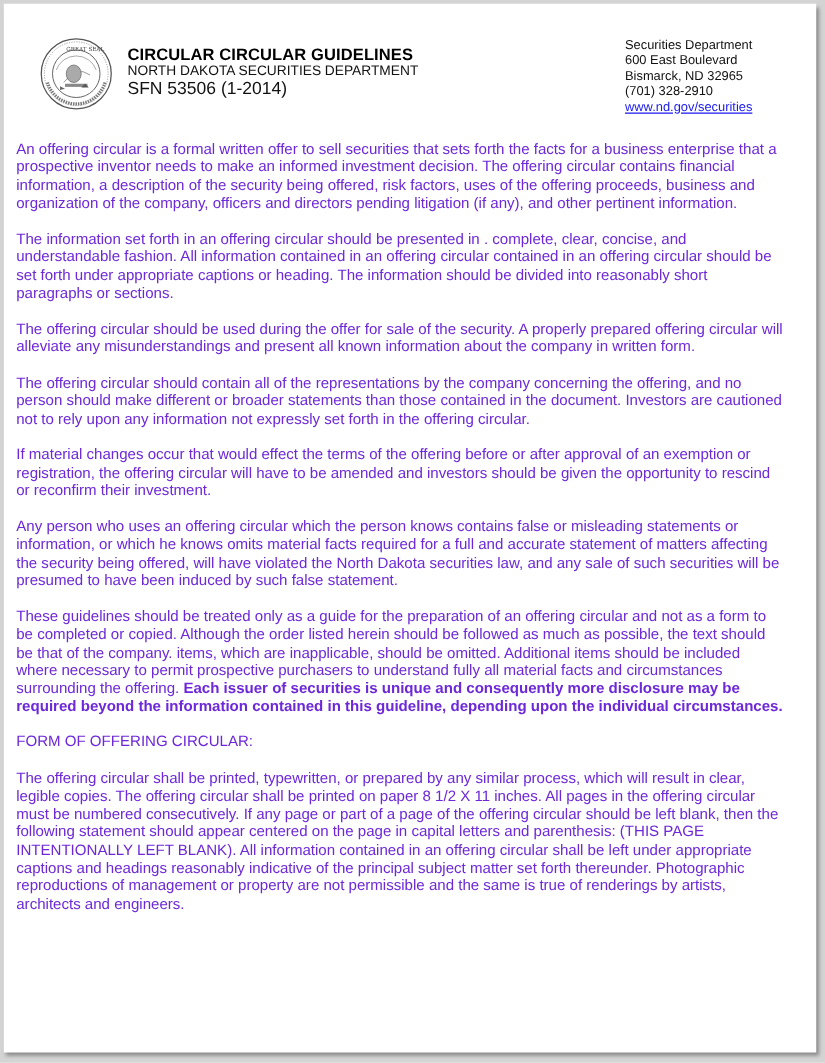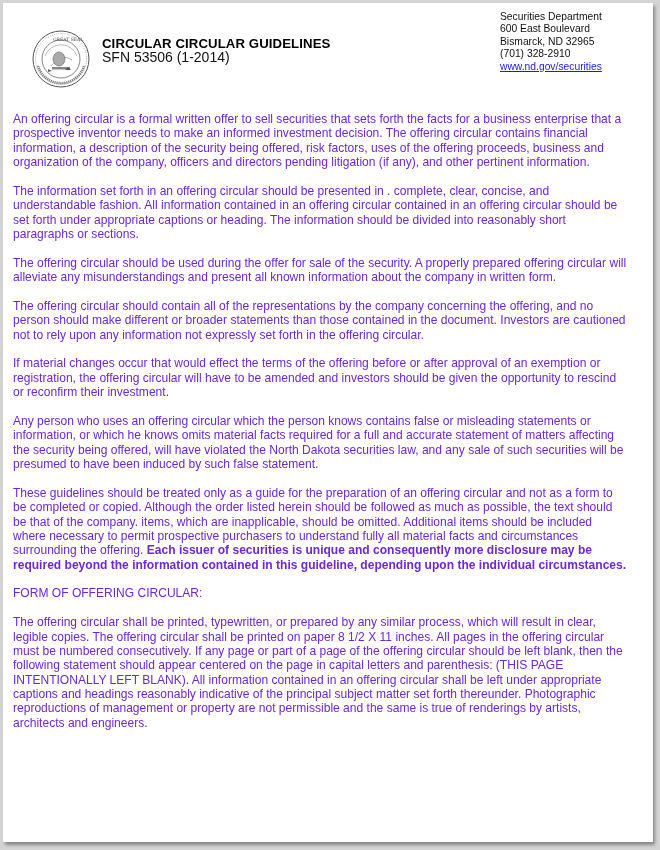--- a/index.html
+++ b/index.html
@@ -46,21 +46,21 @@
       color: #111;
     }
     .sfn {
       font-size: 14px;
       line-height: 12px;
       color: #111;
     }
     .address-block {
       position: absolute;
       left: 497px;
-      top: 8px;
+      top: 28px;
       font-size: 10.3px;
       line-height: 12.4px;
       color: #111;
     }
     .address-block a {
       color: #1a1aee;
       text-decoration: underline;
     }
     .body-text {
       position: absolute;
@@ -99,20 +99,21 @@
       <ellipse cx="27" cy="29" rx="6" ry="7" fill="#aaa" stroke="#555" stroke-width="0.5"></ellipse>
       <rect x="20" y="37" width="18" height="2.5" fill="#888"></rect>
       <path d="M33 40 l3 -3 l3 3 z" fill="#555"></path>
       <path d="M16 39 l4 2 l-4 1 z" fill="#666"></path>
       <path d="M6 36 A24 24 0 0 0 52 36" fill="none" stroke="#777" stroke-width="2.5" stroke-dasharray="1.2 0.8"></path>
     </svg>
   </div>
 
   <div class="title-block">
     <div class="doc-title">CIRCULAR CIRCULAR GUIDELINES</div>
+    <div class="dept-name">NORTH DAKOTA SECURITIES DEPARTMENT</div>
     <div class="sfn">SFN 53506 (1-2014)</div>
   </div>
 
   <div class="address-block">
     <div>Securities Department</div>
     <div>600 East Boulevard</div>
     <div>Bismarck, ND  32965</div>
     <div>(701) 328-2910</div>
     <div><a href="#" style="color: rgb(26, 26, 238);">www.nd.gov/securities</a></div>
   </div>

